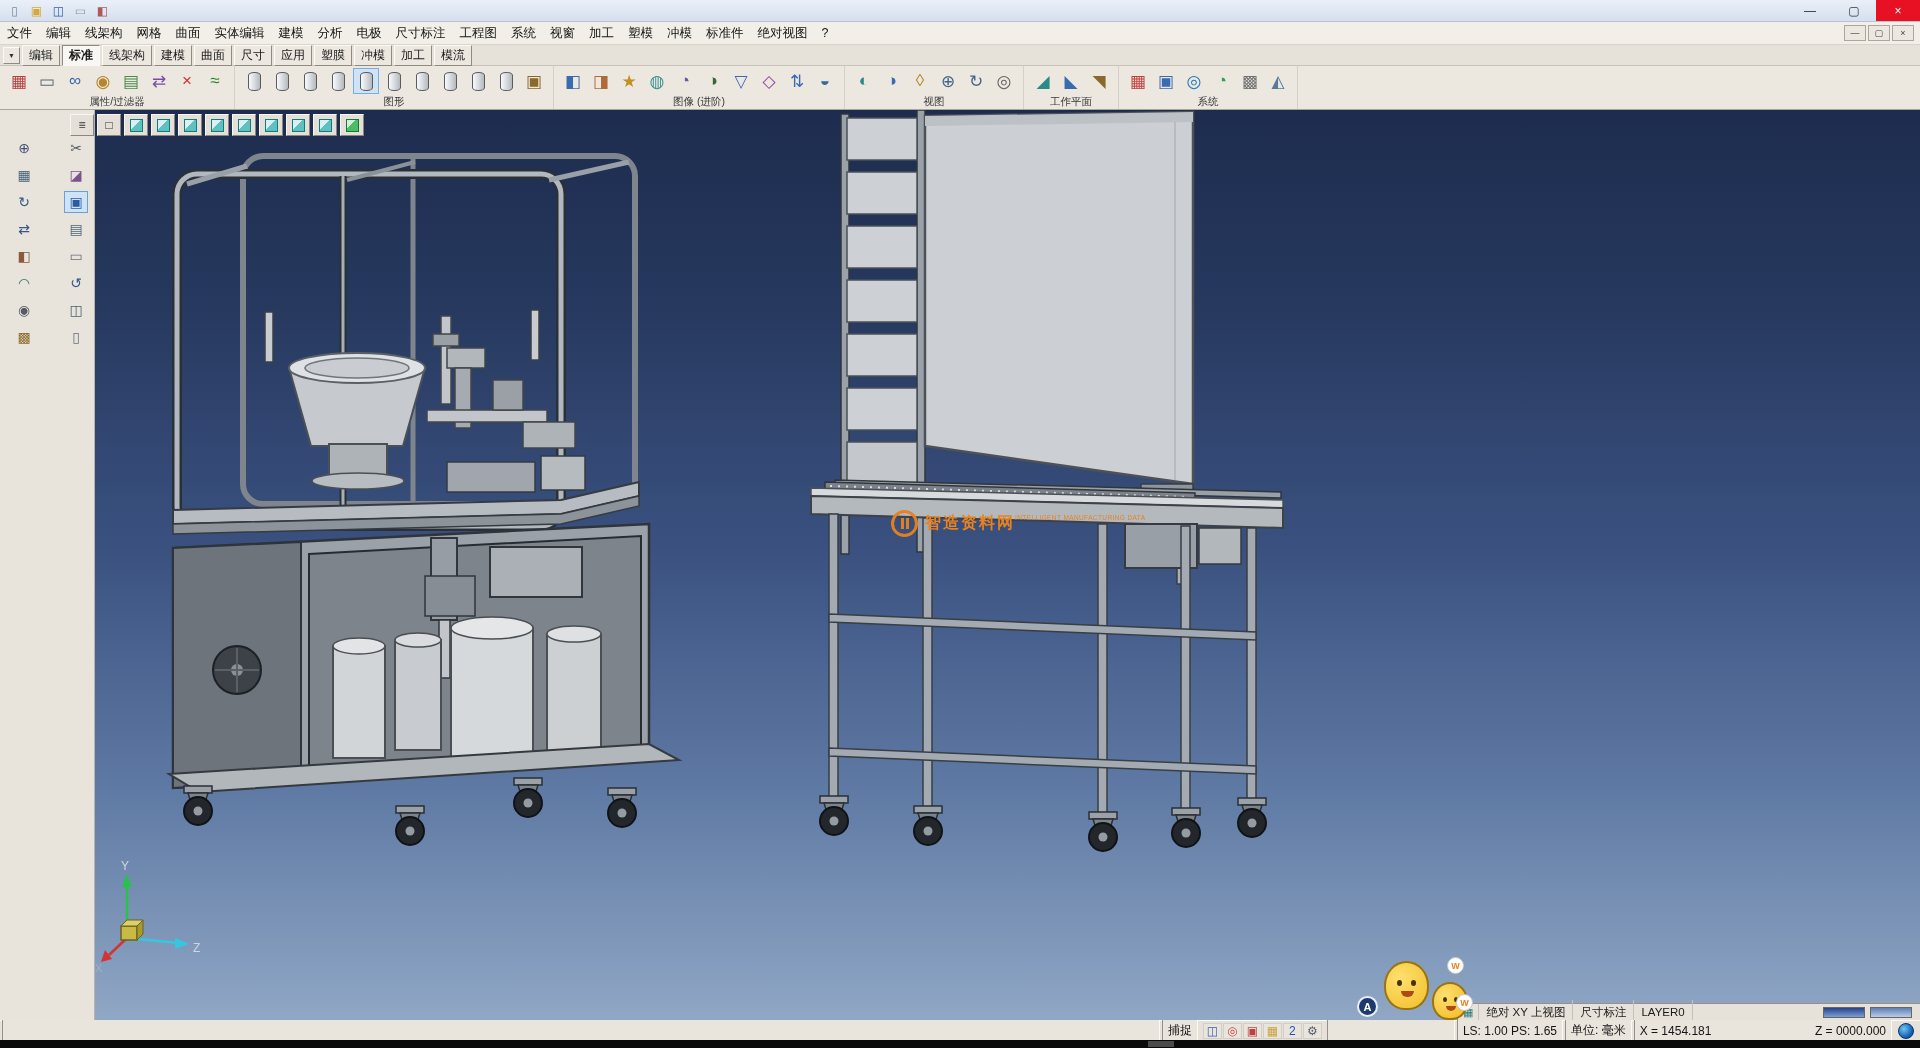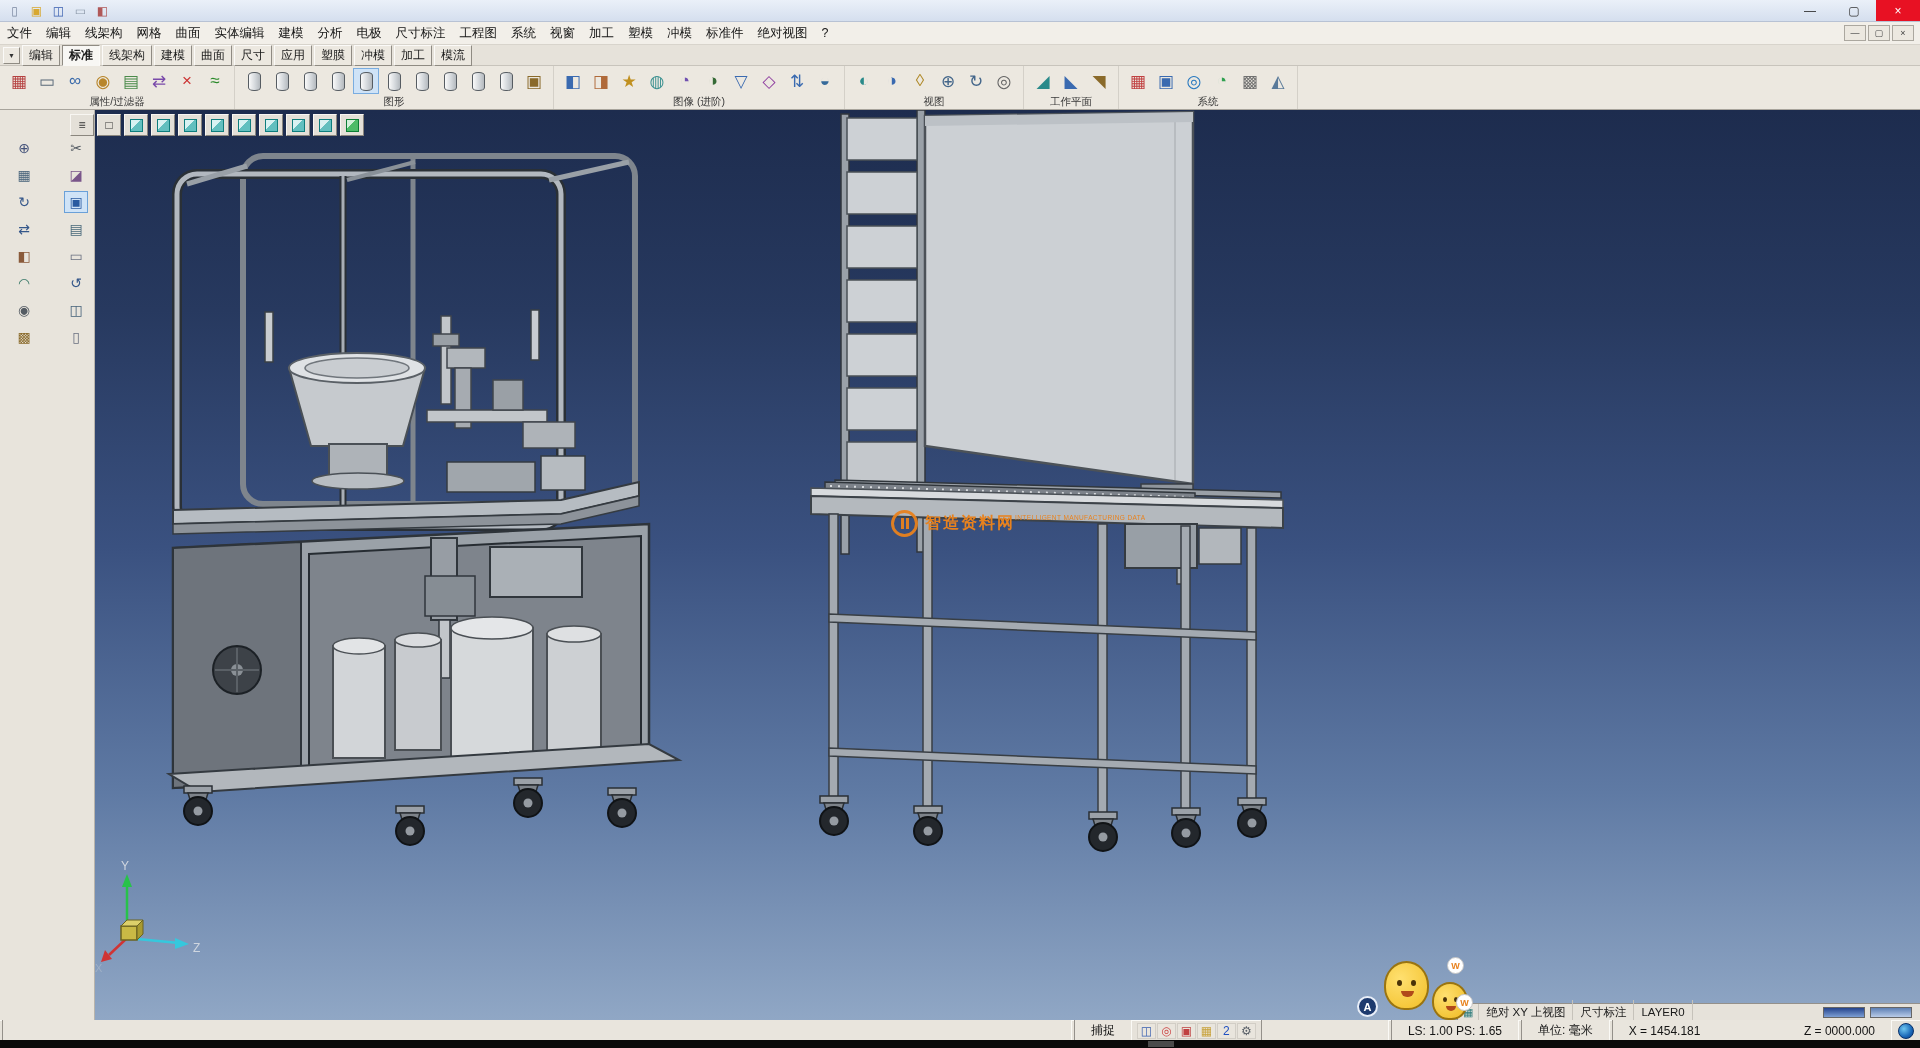--- a/index.html
+++ b/index.html
@@ -77,21 +77,21 @@
   
   .minibar{position:absolute;right:0;bottom:0;width:463px;height:17px;background:#e6e2da;border-top:1px solid #94908a;border-left:1px solid #94908a;display:flex;align-items:center;z-index:5;font-size:11.5px;color:#1a1a1a;}
   .mseg{height:100%;display:flex;align-items:center;padding:12px 7px;border-right:1px solid #c6c2ba;white-space:nowrap;}
   .micon{font-size:11px;color:#2a7a7a;padding:0 5px;}
   .mlayer{font-weight:normal;}
   #swatches{display:flex;align-items:center;margin-left:auto;padding:0 8px;gap:5px;}
   .swatch{width:42px;height:11px;border:1px solid #666;}
 
   
   .statusbar{height:20px;background:#e6e2da;display:flex;align-items:center;padding:1px 2px;gap:2px;font-size:12px;color:#141414;flex:0 0 auto;border-top:1px solid #fbfaf6;}
-  .sseg{height:33px;border:1px solid;border-color:#94908a #fbfaf6 #fbfaf6 #94908a;display:flex;align-items:center;padding:0 16px;white-space:nowrap;background:#e9e5dd;}
+  .sseg{height:33px;border:1px solid;border-color:#94908a #fbfaf6 #fbfaf6 #94908a;display:flex;align-items:center;padding:0 5px;white-space:nowrap;background:#e9e5dd;}
   .sfill{flex:1;}
   .sspace{width:128px;}
   #status-icons{display:flex;gap:1px;padding:0 3px;}
   .stile{width:19px;height:16px;display:flex;align-items:center;justify-content:center;font-size:12px;background:#e9e5dd;border:1px solid #d2cec6;}
   .coords span{margin-right:14px;}
   .coords span:last-child{margin-right:0;}
   .coord-y{color:#d42000;margin-top:38px;}
   .globe{width:16px;height:16px;border-radius:50%;background:radial-gradient(circle at 35% 35%,#6ec6f0,#1a68b8 60%,#0a3a80);border:1px solid #06306a;margin:0 4px;}
 
   

